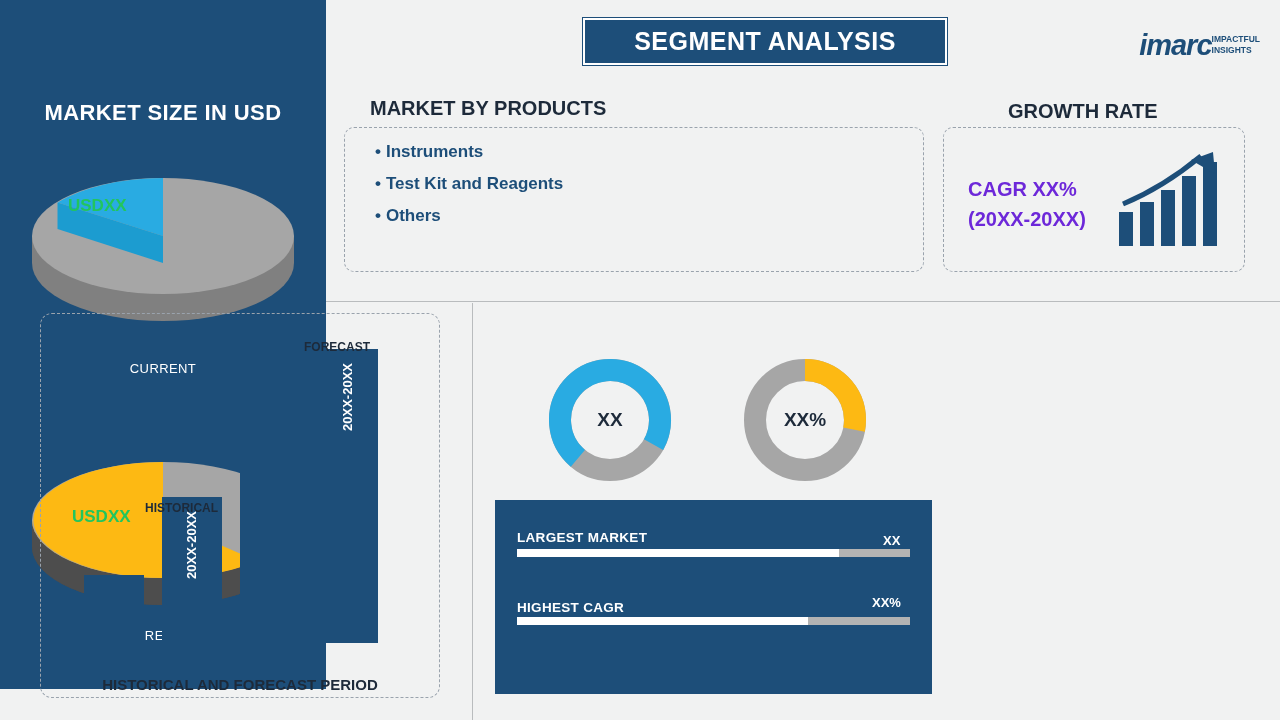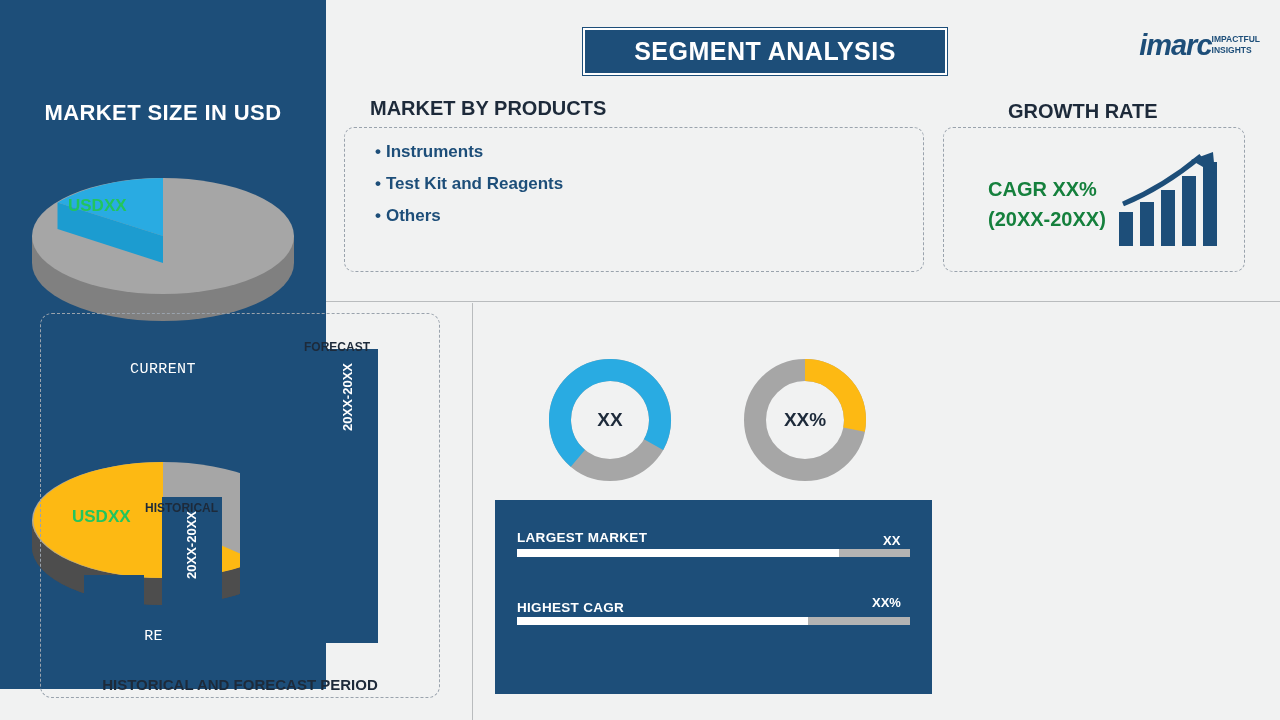--- a/index.html
+++ b/index.html
@@ -31,23 +31,22 @@
     color: #ffffff;
     font-size: 22px;
     font-weight: bold;
     letter-spacing: .4px;
   }
   .pie-label {
     position: absolute;
     width: 326px;
     text-align: center;
     color: #ffffff;
-    font-size: 15px;
+    font-size: 13px;
     letter-spacing: .4px;
-    font-family: Liberation Mono, monospace;
   }
   #pie-current-label { top: 361px; }
   #pie-forecast-label { top: 628px; }
 
   .pie-wrap { position: absolute; left: 28px; width: 270px; height: 135px; }
   #pie-current { top: 168px; }
   #pie-forecast { top: 452px; }
 
   .pie-value {
     position: absolute;
@@ -62,21 +61,21 @@
   #right { position: absolute; left: 326px; top: 0; width: 954px; height: 720px; }
 
   #header-band {
     position: absolute; left: 0; top: 0; width: 954px; height: 302px;
     background: #f1f2f2;
     border-bottom: 1px solid #b9bcbe;
   }
 
   #title-banner {
     position: absolute;
-    left: 257px; top: 28px;
+    left: 257px; top: 18px;
     width: 364px; height: 47px;
     background: #1d4e79;
     border: 2px solid #ffffff;
     box-shadow: 0 0 0 1px #1d4e79;
     display: flex; align-items: center; justify-content: center;
   }
   #title-banner span {
     color: #ffffff; font-size: 25px; font-weight: bold; letter-spacing: .5px;
   }
 
@@ -108,21 +107,21 @@
   .bullet-item .dot { margin-right: 5px; }
 
   #growth-box {
     position: absolute; left: 617px; top: 127px;
     width: 302px; height: 145px;
     border: 1.5px dashed #9aa3ad;
     border-radius: 10px;
   }
   #cagr-text {
     position: absolute; left: 24px; top: 46px;
-    color: #15803d; font-size: 20px; font-weight: bold; line-height: 30px; margin-left: 20px;
+    color: #6d28d9; font-size: 20px; font-weight: bold; line-height: 30px;
   }
   #growth-chart { position: absolute; right: 22px; top: 22px; }
 
   
   #bars-box {
     position: absolute; left: 40px; top: 313px;
     width: 400px; height: 385px;
     border: 1.5px dashed #9aa3ad;
     border-radius: 12px;
   }

